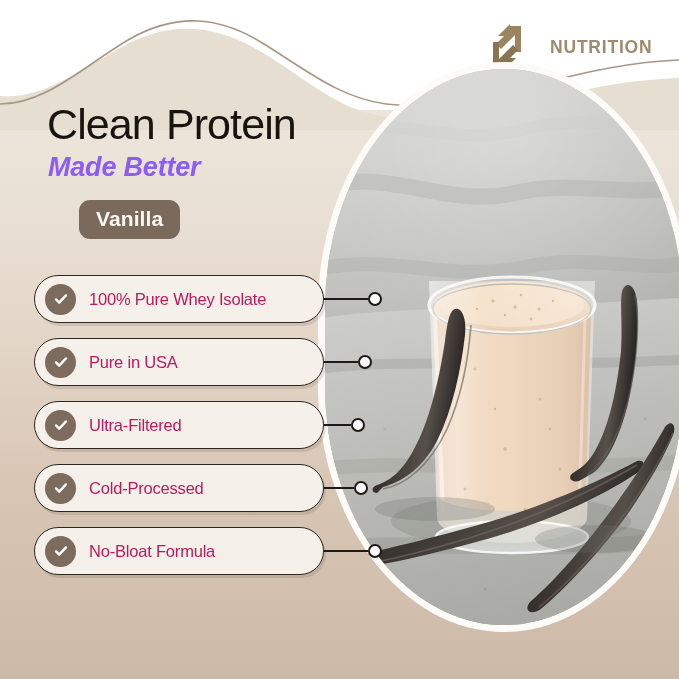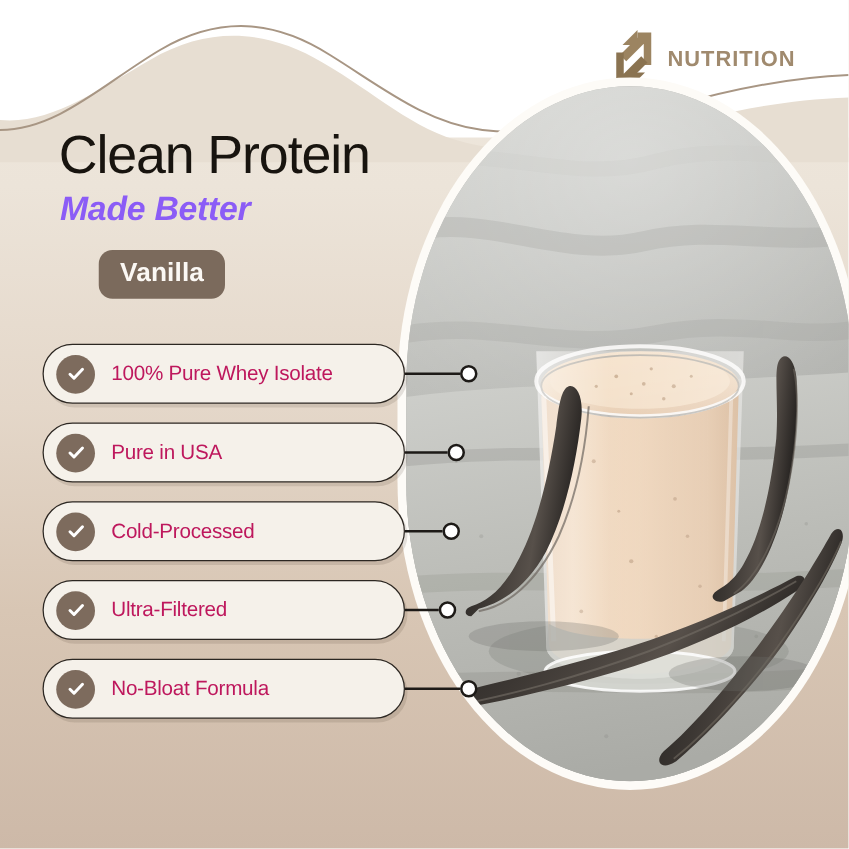--- a/index.html
+++ b/index.html
@@ -40,21 +40,21 @@
     left: 0; top: 0;
     width: 679px; height: 130px;
   }
 
   
   .logo {
     position: absolute;
     left: 486px; top: 22px;
     display: flex;
     align-items: center;
-    gap: 6px;
+    gap: 22px;
   }
   .logo-mark { width: 42px; height: 50px; display:block; }
   .logo-text {
     color: #a08a6e;
     font-weight: bold;
     font-size: 17.5px;
     line-height: 20px;
     letter-spacing: 0.8px;
   }
   .logo-text .l2 { display: block; }
@@ -362,38 +362,38 @@
       </div>
     </div>
 
     <div class="feature-row">
       <div class="feature-pill">
         <span class="check-badge">
           <svg width="18" height="18" viewBox="0 0 18 18">
               <path d="M4,9.4 L7.2,12.6 L14,5.4" fill="none" stroke="#ffffff" stroke-width="2.4" stroke-linecap="round" stroke-linejoin="round"></path>
             </svg>
         </span>
-        <span class="feature-label">Cold-Processed</span>
-      </div>
-      <div class="connector" style="width:30px">
-        <span class="connector-dot" style="left:30px"></span>
+        <span class="feature-label">Ultra-Filtered</span>
+      </div>
+      <div class="connector" style="width:27px">
+        <span class="connector-dot" style="left:27px"></span>
       </div>
     </div>
 
     <div class="feature-row">
       <div class="feature-pill">
         <span class="check-badge">
           <svg width="18" height="18" viewBox="0 0 18 18">
               <path d="M4,9.4 L7.2,12.6 L14,5.4" fill="none" stroke="#ffffff" stroke-width="2.4" stroke-linecap="round" stroke-linejoin="round"></path>
             </svg>
         </span>
-        <span class="feature-label">Ultra-Filtered</span>
-      </div>
-      <div class="connector" style="width:27px">
-        <span class="connector-dot" style="left:27px"></span>
+        <span class="feature-label">Cold-Processed</span>
+      </div>
+      <div class="connector" style="width:30px">
+        <span class="connector-dot" style="left:30px"></span>
       </div>
     </div>
 
     <div class="feature-row">
       <div class="feature-pill">
         <span class="check-badge">
           <svg width="18" height="18" viewBox="0 0 18 18">
               <path d="M4,9.4 L7.2,12.6 L14,5.4" fill="none" stroke="#ffffff" stroke-width="2.4" stroke-linecap="round" stroke-linejoin="round"></path>
             </svg>
         </span>

